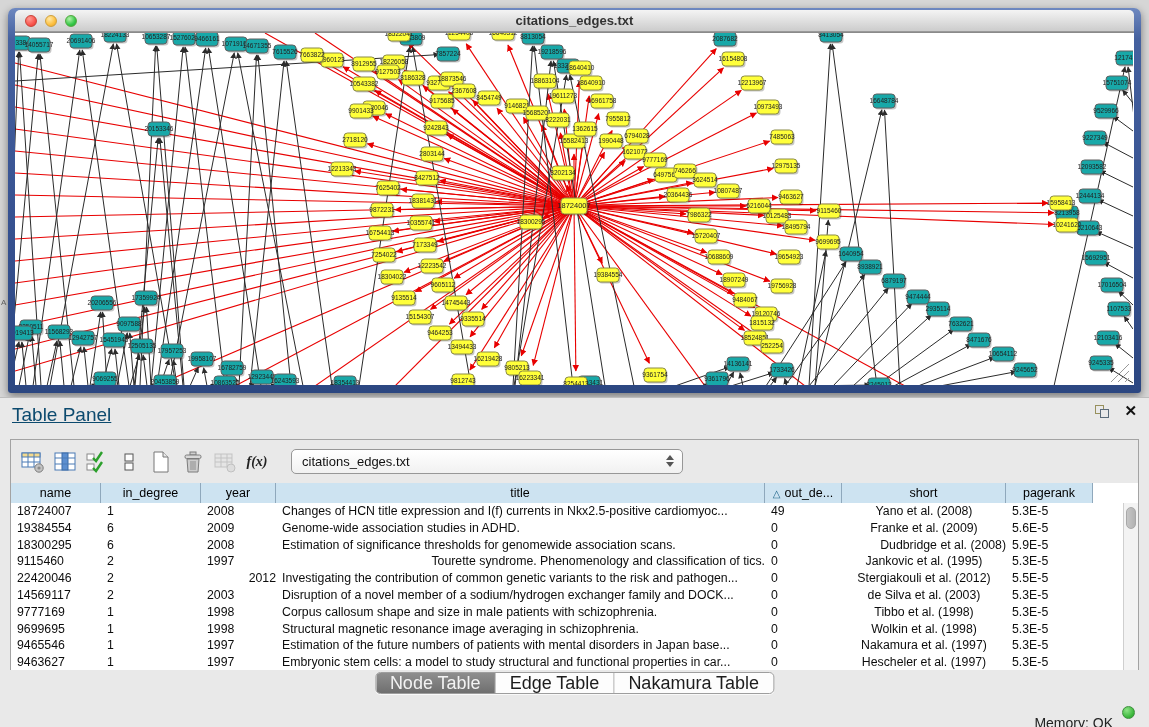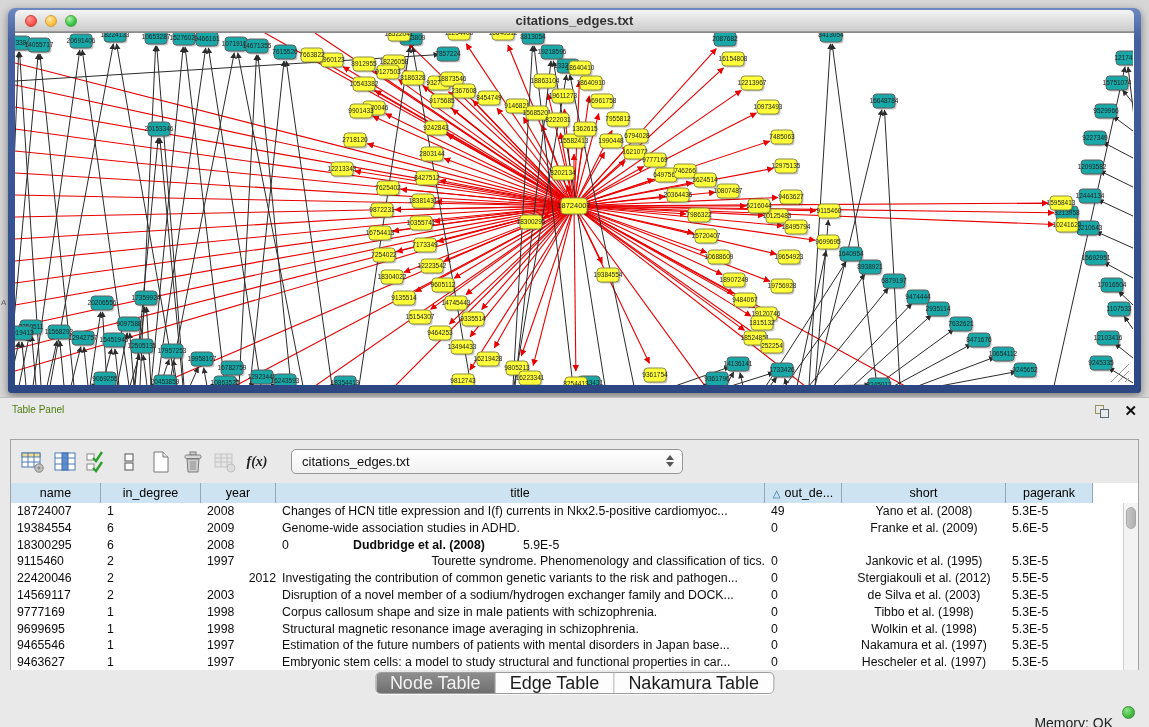--- a/index.html
+++ b/index.html
@@ -19,21 +19,21 @@
   .light { width:12px; height:12px; border-radius:50%; }
   .light.red { background:radial-gradient(circle at 35% 30%,#ff9a93,#f9554d 60%,#d8372f); border:1px solid #ca4237; }
   .light.yellow { background:radial-gradient(circle at 35% 30%,#ffe9a8,#fdbf3f 60%,#e0a02c); border:1px solid #cfa03c; }
   .light.green { background:radial-gradient(circle at 35% 30%,#b4f2a9,#35c748 60%,#26a334); border:1px solid #53a83f; }
   .net-canvas { position:relative; background:#fff; height:353px; overflow:hidden; border-top:1px solid #8a8a8a; }
 
   
   .table-panel { position:absolute; left:0; top:397px; width:1149px; height:330px;
     background:#e9e9e9; border-top:1px solid #bdbdbd; }
   .panel-header { position:relative; height:28px; }
-  .panel-title { position:absolute; left:12px; top:6px; font-size:10px; color:#4d7c0f; }
+  .panel-title { position:absolute; left:12px; top:6px; font-size:19px; color:#0c4a6e;text-decoration:underline; }
   .float-btn { position:absolute; right:38px; top:7px; width:16px; height:14px; cursor:default; }
   .float-btn .sq-back { position:absolute; left:0; top:0; width:9px; height:9px; border:1px solid #97905c; }
   .float-btn .sq-front { position:absolute; left:5px; top:4px; width:9px; height:9px; border:1px solid #5b6b7a; background:#e9e9e9; }
   .close-btn { position:absolute; right:12px; top:4px; font-size:15px; font-weight:bold; color:#111; cursor:default; }
 
   .content-frame { position:absolute; left:10px; top:41px; width:1129px; height:231px;
     border:1px solid #a3a3a3; background:#e9e9e9; }
   .toolbar { height:43px; display:flex; align-items:center; padding-left:10px; gap:8px; }
   .tb-icon { width:24px; height:24px; display:flex; align-items:center; justify-content:center; }
   .fx { font-style:italic; font-weight:bold; font-size:14px; color:#222; font-family:"Liberation Serif",serif; }
@@ -1223,22 +1223,23 @@
             <div class="td" style="width: 75px; text-align: left; padding-left: 6px;">2009</div>
             <div class="td" style="width: 489px; text-align: left; padding-left: 6px;">Genome-wide association studies in ADHD.</div>
             <div class="td" style="width: 77px; text-align: left; padding-left: 6px;">0</div>
             <div class="td" style="width: 164px; text-align: center; padding-left: 0px;">Franke et al. (2009)</div>
             <div class="td" style="width: 87px; text-align: left; padding-left: 6px;">5.6E-5</div>
           </div>
           <div class="trow">
             <div class="td" style="width: 90px; text-align: left; padding-left: 6px;">18300295</div>
             <div class="td" style="width: 100px; text-align: left; padding-left: 6px;">6</div>
             <div class="td" style="width: 75px; text-align: left; padding-left: 6px;">2008</div>
+            <div class="td" style="width: 489px; text-align: left; padding-left: 6px;">Estimation of significance thresholds for genomewide association scans.</div>
             <div class="td" style="width: 77px; text-align: left; padding-left: 6px;">0</div>
-            <div class="td" style="width: 164px; text-align: left; padding-left: 0px; font-weight: bold;">Dudbridge et al. (2008)</div>
+            <div class="td" style="width: 164px; text-align: right; padding-left: 0px;">Dudbridge et al. (2008)</div>
             <div class="td" style="width: 87px; text-align: left; padding-left: 6px;">5.9E-5</div>
           </div>
           <div class="trow">
             <div class="td" style="width: 90px; text-align: left; padding-left: 6px;">9115460</div>
             <div class="td" style="width: 100px; text-align: left; padding-left: 6px;">2</div>
             <div class="td" style="width: 75px; text-align: left; padding-left: 6px;">1997</div>
             <div class="td" style="width: 489px; text-align: right; padding-left: 6px;">Tourette syndrome. Phenomenology and classification of tics.</div>
             <div class="td" style="width: 77px; text-align: left; padding-left: 6px;">0</div>
             <div class="td" style="width: 164px; text-align: center; padding-left: 0px;">Jankovic et al. (1995)</div>
             <div class="td" style="width: 87px; text-align: left; padding-left: 6px;">5.3E-5</div>

